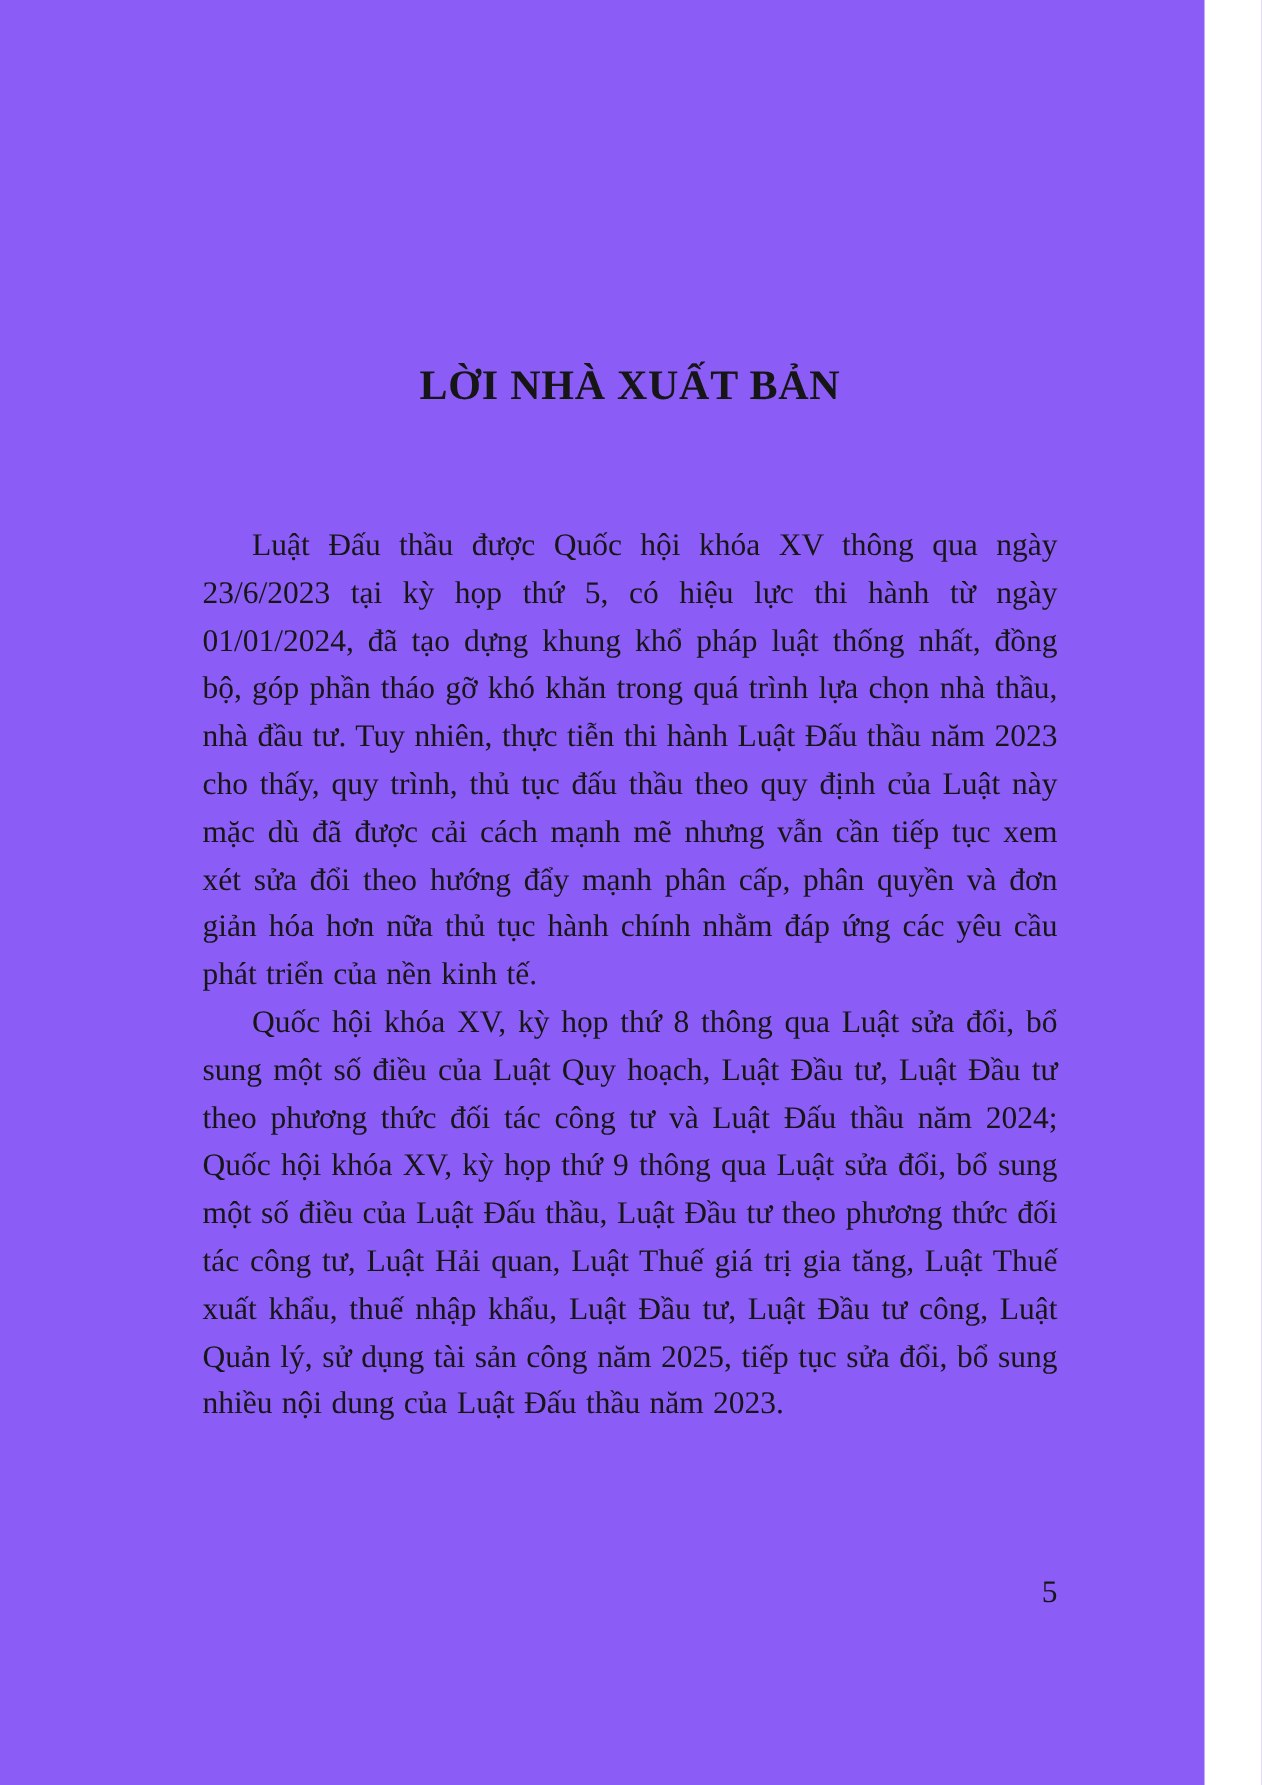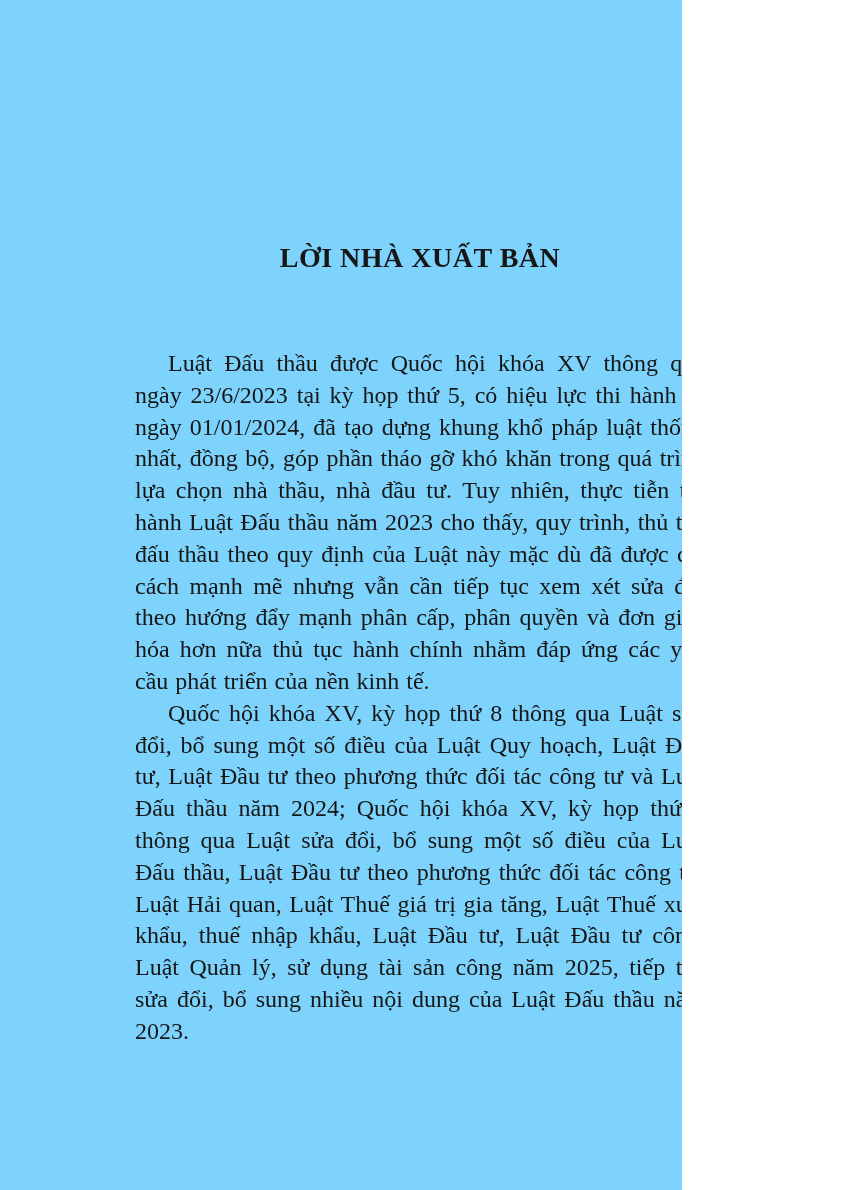--- a/index.html
+++ b/index.html
@@ -2,23 +2,23 @@
 <html><head>
 <meta charset="utf-8">
 <style>
   html, body {
     margin: 0;
     padding: 0;
     background: #ffffff;
   }
   .book-page {
     position: relative;
-    width: 682px;
+    width: 803px;
     height: 1190px;
-    background: #7dd3fc;
+    background: #8b5cf6;
     overflow: hidden;
     font-family: "Liberation Serif", "DejaVu Serif", serif;
     color: #161616;
   }
   .content-column {
     position: absolute;
     left: 135px;
     top: 0;
     width: 570px;
   }
@@ -26,21 +26,21 @@
     margin: 240px 0 0 0;
     font-size: 28px;
     line-height: 36px;
     font-weight: bold;
     text-align: center;
     letter-spacing: 0.5px;
     color: #161616;
   }
   .body-paragraph {
     margin: 0;
-    font-size: 24px;
+    font-size: 21px;
     line-height: 31.8px;
     text-align: justify;
     text-indent: 33px;
     color: #161616;
     word-spacing: 1px;
   }
   .body-paragraph.first {
     margin-top: 72px;
   }
   .folio {

